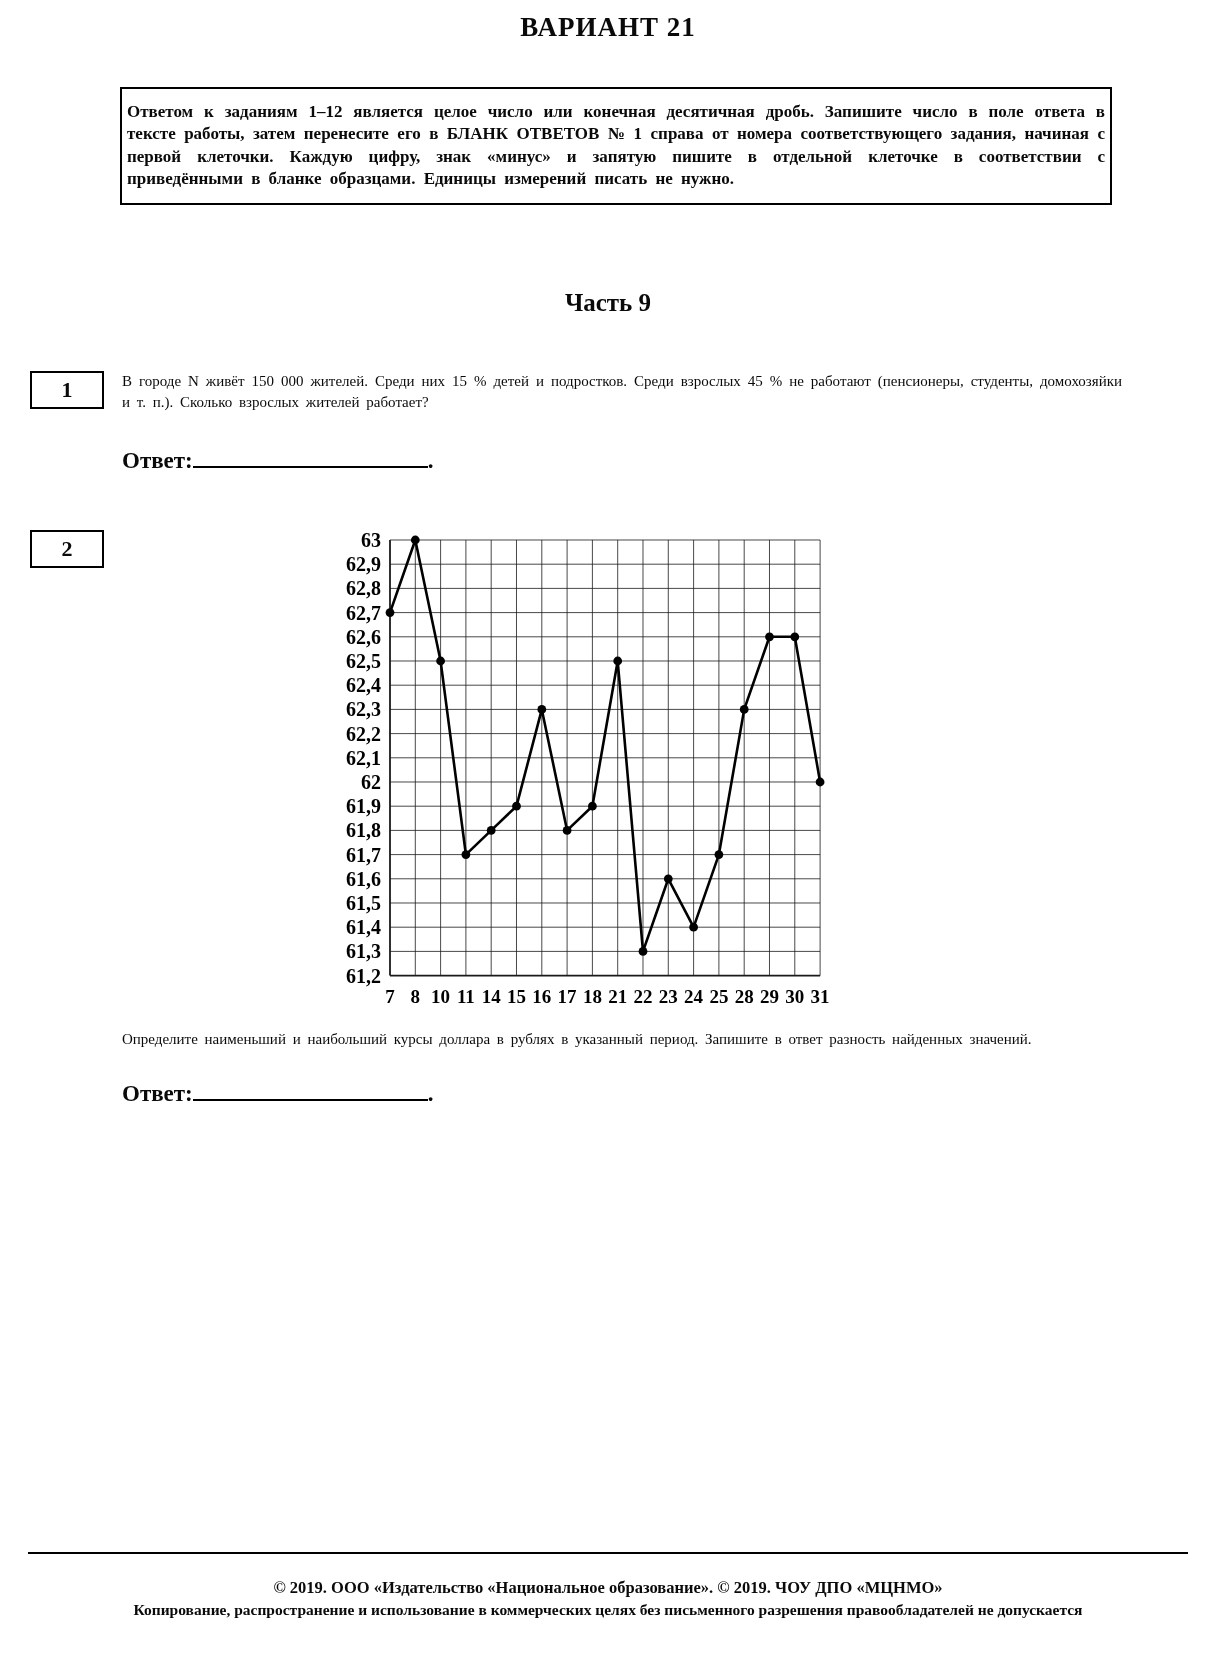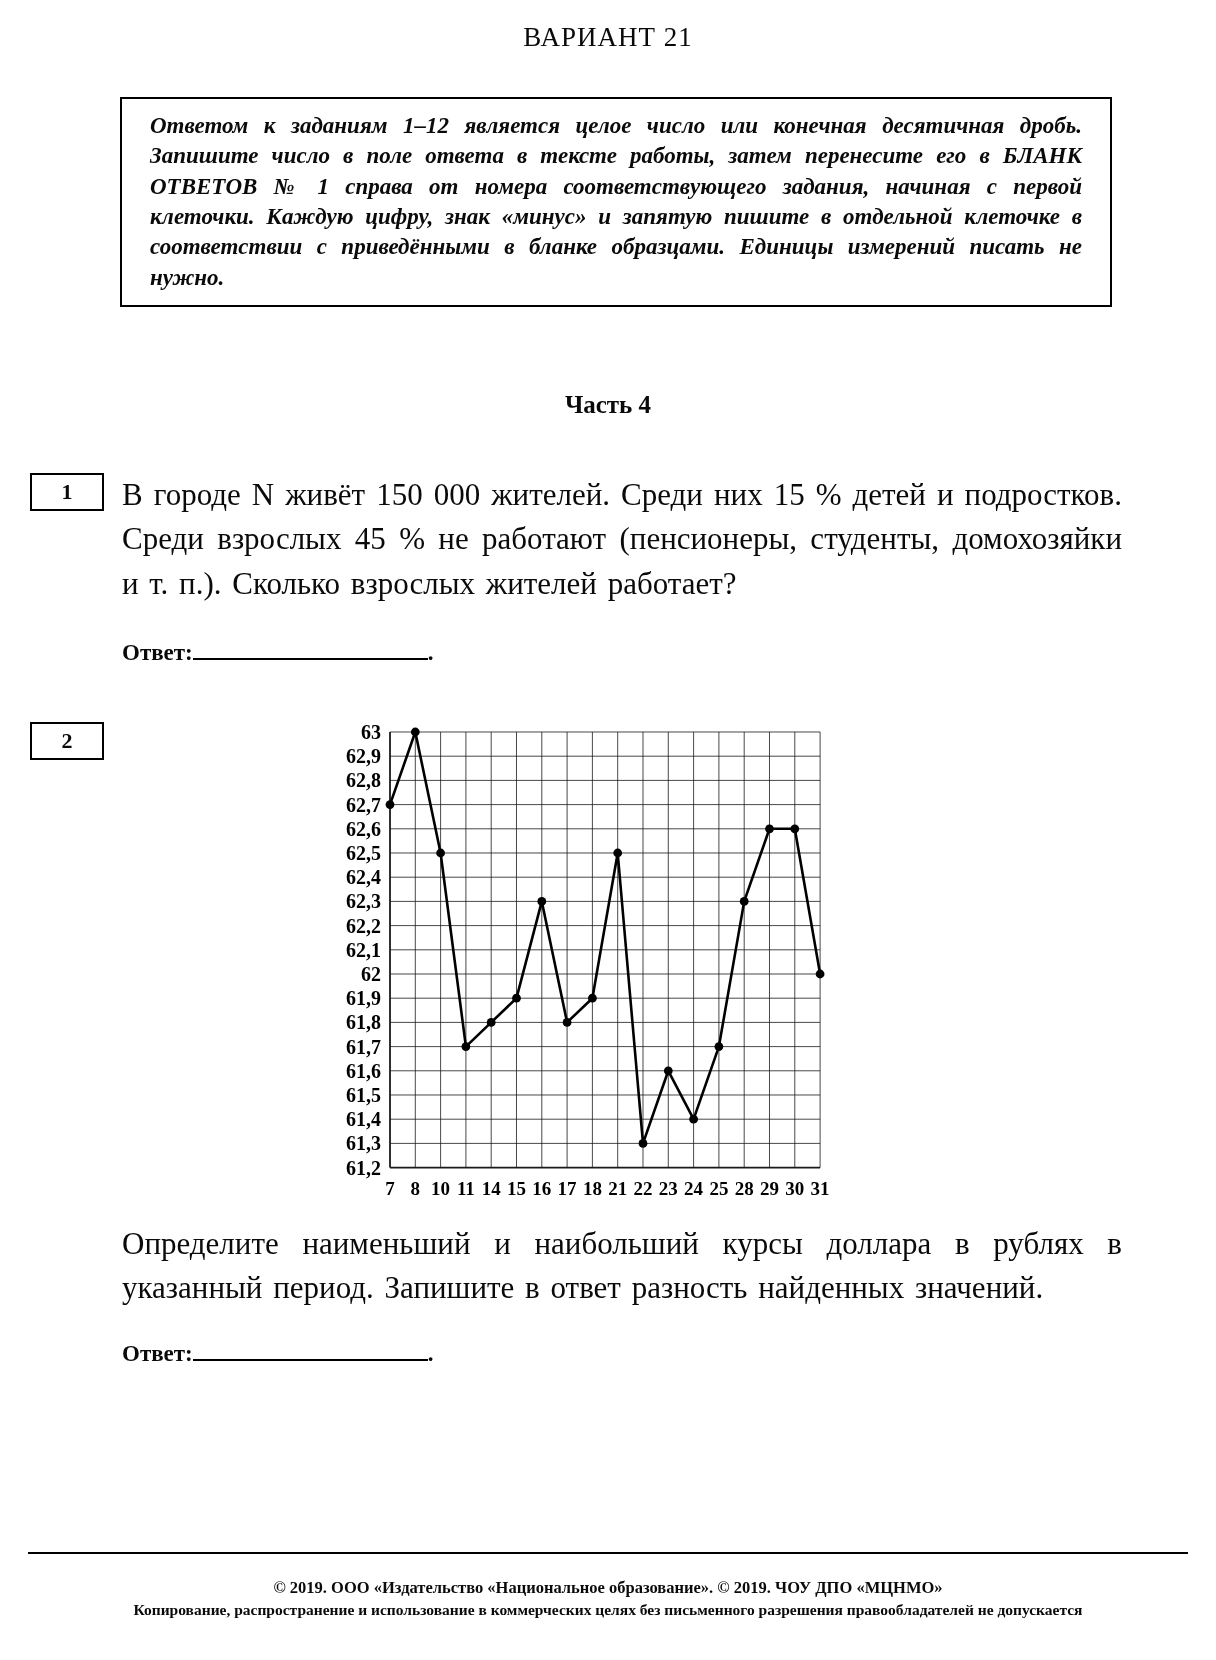--- a/index.html
+++ b/index.html
@@ -9,33 +9,32 @@
     height: 1660px;
     position: relative;
     overflow: hidden;
     color: #0a0a0a;
     font-family: "Liberation Serif", "DejaVu Serif", serif;
   }
   .page { width: 100%; height: 100%; position: relative; }
 
   .page-title {
     text-align: center;
-    font-weight: normal;
+    font-weight: bold;
     font-size: 27px;
     letter-spacing: 1px;
-    padding-top: 22px;
+    padding-top: 12px;
   }
 
   .instruction-box {
     margin: 44px 104px 0 120px;
     border: 2px solid #000;
-    padding: 12px 28px;
-    font-weight: bold;
-    font-style: italic;
-    font-size: 23px;
+    padding: 12px 5px;
+    font-weight: bold;
+    font-size: 17px;
     line-height: 1.32;
     text-align: justify;
     word-spacing: 4px;
   }
 
   .part-title {
     margin-top: 84px;
     text-align: center;
     font-weight: bold;
     font-size: 25px;
@@ -55,21 +54,21 @@
     display: flex;
     align-items: center;
     justify-content: center;
     font-weight: bold;
     font-size: 22px;
   }
 
   .problem-text {
     margin-left: 122px;
     margin-right: 94px;
-    font-size: 31px;
+    font-size: 15px;
     line-height: 1.43;
     text-align: justify;
     word-spacing: 3px;
   }
 
   .answer-line {
     margin-left: 122px;
     font-size: 23px;
     font-weight: bold;
   }
@@ -117,21 +116,21 @@
 <body>
 
 <div class="page">
 
   <h1 class="page-title">ВАРИАНТ 21</h1>
 
   <div class="instruction-box">
     <p>Ответом к заданиям 1–12 является целое число или конечная десятичная дробь. Запишите число в поле ответа в тексте работы, затем перенесите его в БЛАНК ОТВЕТОВ № 1 справа от номера соответствующего задания, начиная с первой клеточки. Каждую цифру, знак «минус» и запятую пишите в отдельной клеточке в соответствии с приведёнными в бланке образцами. Единицы измерений писать не нужно.</p>
   </div>
 
-  <h2 class="part-title">Часть 4</h2>
+  <h2 class="part-title">Часть 9</h2>
 
   <section class="problem problem-1">
     <div class="problem-number">
       <span>1</span>
     </div>
     <p class="problem-text">В городе N живёт 150 000 жителей. Среди них 15 % детей и подростков. Среди взрослых 45 % не работают (пенсионеры, студенты, домохозяйки и т. п.). Сколько взрослых жителей работает?</p>
     <div class="answer-line answer-line-1">
       <span>Ответ:</span><span class="answer-blank"></span><span>.</span>
     </div>
   </section>

